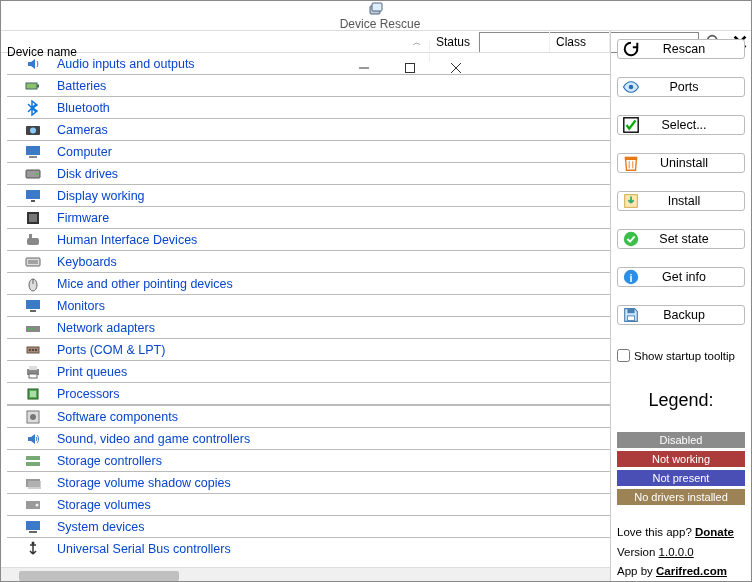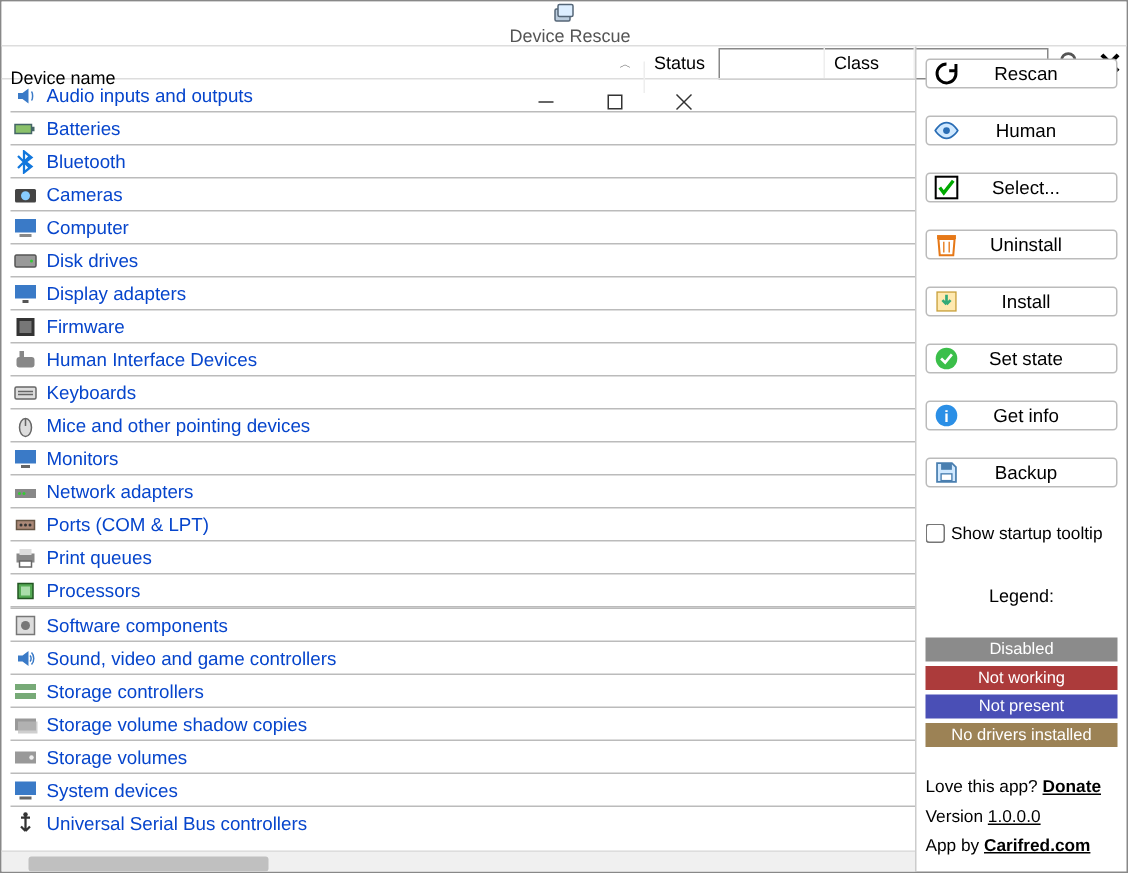--- a/index.html
+++ b/index.html
@@ -23,36 +23,36 @@
   
   .col-headers { display:flex; height:22px; border-bottom:1px solid #ddd; font-size:12px; align-items:center; user-select:none; }
   .ch { padding-left:6px; border-right:1px solid #eee; height:100%; display:flex; align-items:center; position:relative;}
   .ch-name { flex:1;margin-top:20px; }
   .ch-status { width: 120px; }
   .ch-class { width: 60px; }
   .sort-ind { position:absolute; top:-4px; right:8px; font-size:8px; color:#666;}
 
   
   .device-list { flex:1; overflow-y:auto; overflow-x:hidden; position:relative; }
-  .device-row { display:flex; align-items:center; height:21px; font-size:12.5px; padding-left:8px; gap:6px; }
+  .device-row { display:flex; align-items:center; height:21px; font-size:12.5px; padding-left:24px; gap:16px; }
   .device-row .dev-icon { width:16px; height:16px; flex-shrink:0; }
   .device-row .dev-name { color:#0645cc; }
   .hrule { border-bottom:1px solid #bbb; margin-left:6px; }
   .hscroll-track { height:16px; background:#f0f0f0; border-top:1px solid #ddd; display:flex; align-items:center;}
   .hscroll-thumb { height:10px; background:#c0c0c0; width:160px; margin-left:18px; border-radius:2px;}
 
   
   .side-btn { height:28px; border:1px solid #bbb; border-radius:3px; background:#fff; display:flex; align-items:center; font-size:12.5px; cursor:pointer; }
   .side-btn .bicon { width:26px; display:flex; align-items:center; justify-content:center;}
   .side-btn .blabel { flex:1; text-align:center; padding-right:20px;}
 
   .startup-tip { font-size:11.5px; display:flex; align-items:center; gap:4px; margin-top:6px;}
   .startup-tip input { width:13px; height:13px;}
 
-  .legend-title { font-size:12px; text-align:center; margin-top:10px;}
+  .legend-title { font-size:18px; text-align:center; margin-top:10px;}
   .legend-item { font-size:11px; color:#fff; text-align:center; padding:2px 0; margin-top:3px;}
   .footer { margin-top:auto; font-size:11.5px; line-height:1.7;}
   .footer a { color:#000; font-weight:bold;}
   .footer .ver { font-weight:normal; text-decoration:underline;}
 
   
   svg { display:block; }
 </style>
 </head>
 <body>
@@ -178,21 +178,21 @@
           <span class="dev-name">Disk drives</span>
         </div>
         <div class="hrule"></div>
         <div class="device-row">
           <span class="dev-icon">
             <svg width="16" height="16" viewBox="0 0 16 16">
               <rect x="1" y="2" width="14" height="9" fill="#3a7ac7"></rect>
               <rect x="6" y="12" width="4" height="2" fill="#555"></rect>
             </svg>
           </span>
-          <span class="dev-name">Display adapters</span>
+          <span class="dev-name">Display working</span>
         </div>
         <div class="hrule"></div>
         <div class="device-row">
           <span class="dev-icon">
             <svg width="16" height="16" viewBox="0 0 16 16">
               <rect x="2" y="2" width="12" height="12" fill="#333"></rect>
               <rect x="4" y="4" width="8" height="8" fill="#777"></rect>
             </svg>
           </span>
           <span class="dev-name">Firmware</span>
@@ -372,21 +372,21 @@
       <span class="blabel">Rescan</span>
     </div>
 
     <div class="side-btn">
       <span class="bicon">
           <svg width="18" height="18" viewBox="0 0 24 24">
             <path d="M2 12s4-7 10-7 10 7 10 7-4 7-10 7S2 12 2 12z" fill="#cfe8ff" stroke="#2a6db5" stroke-width="1.5"></path>
             <circle cx="12" cy="12" r="3" fill="#2a6db5"></circle>
           </svg>
         </span>
-      <span class="blabel">Human</span>
+      <span class="blabel">Ports</span>
     </div>
 
     <div class="side-btn">
       <span class="bicon">
           <svg width="18" height="18" viewBox="0 0 20 20">
             <rect x="2" y="2" width="16" height="16" fill="#fff" stroke="#000" stroke-width="1.5"></rect>
             <path d="M5 10l3 4 7-9" fill="none" stroke="#0a0" stroke-width="2.5"></path>
           </svg>
         </span>
       <span class="blabel">Select...</span>

